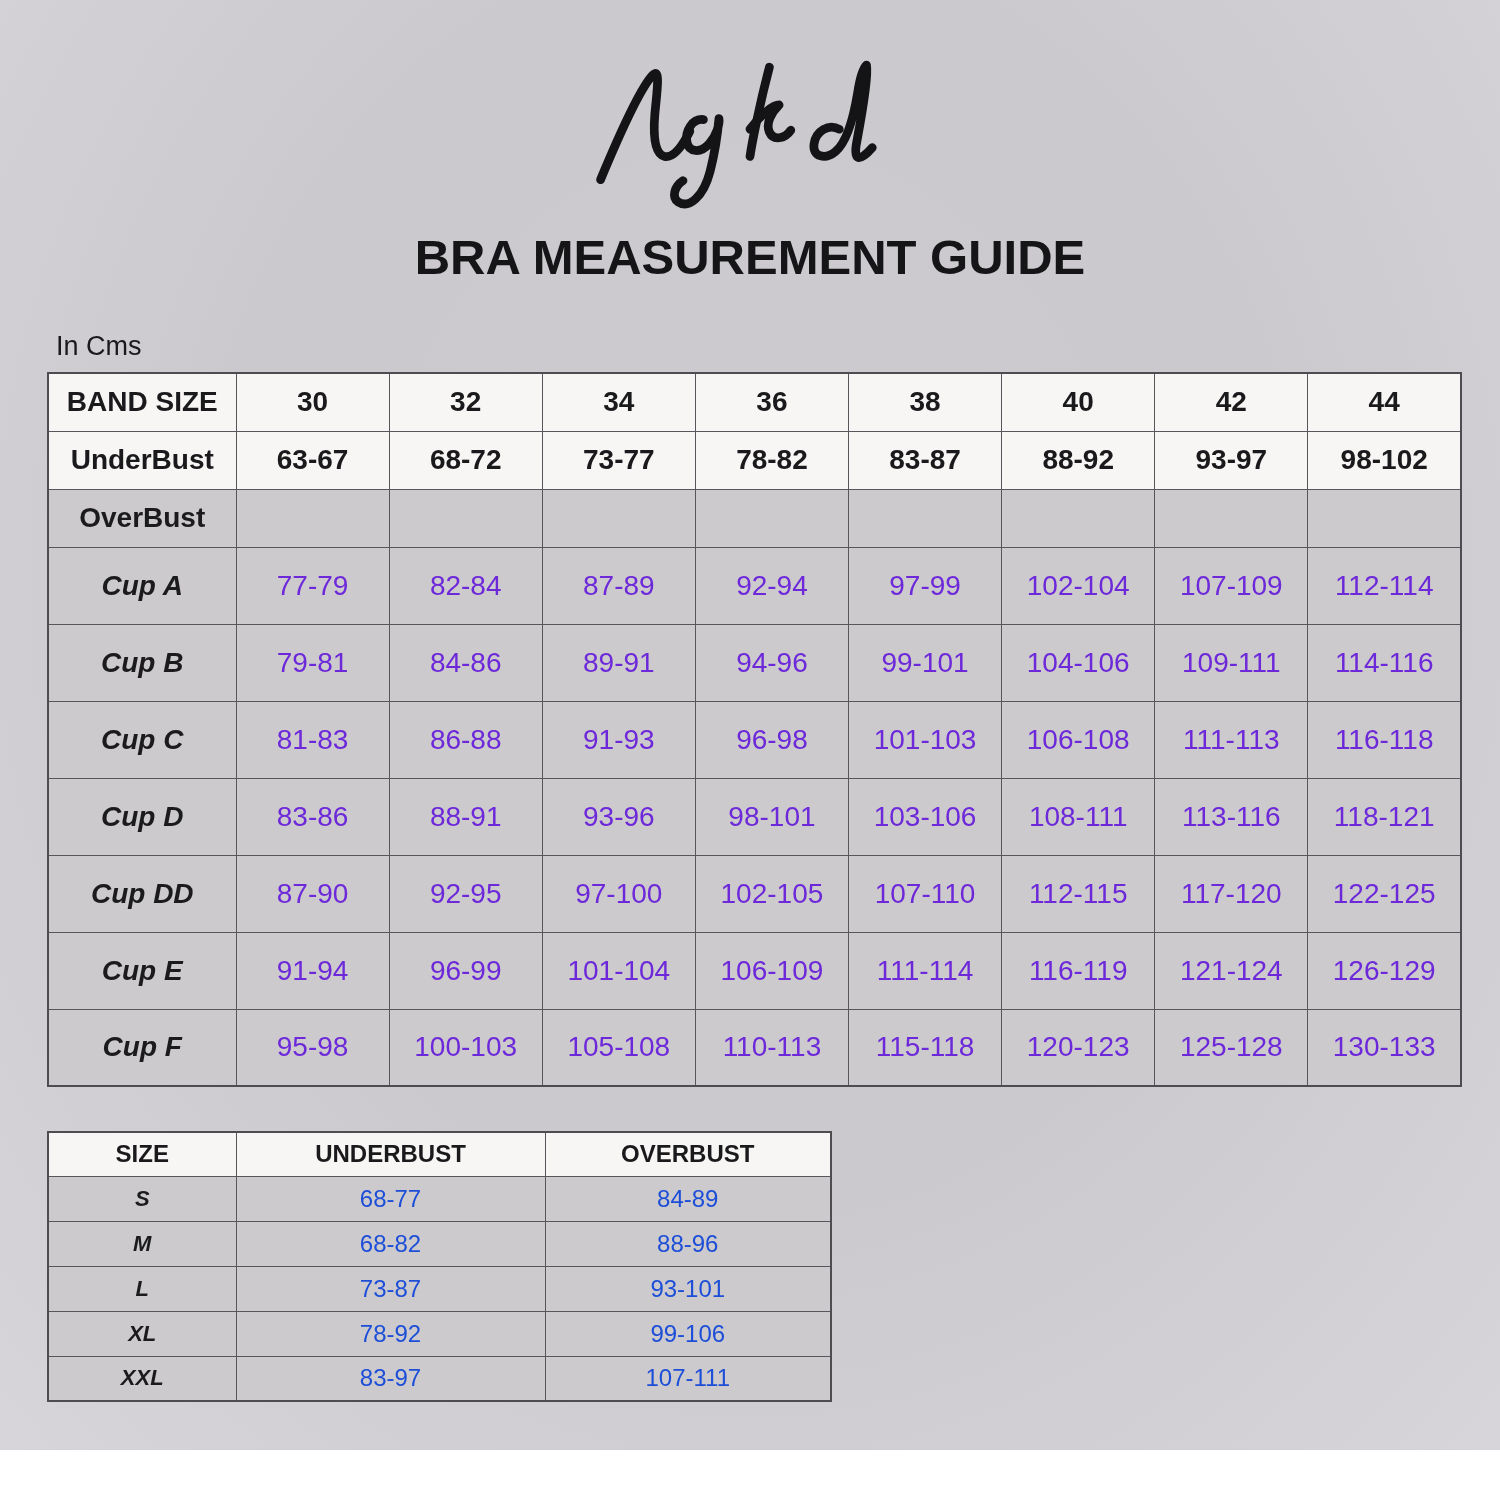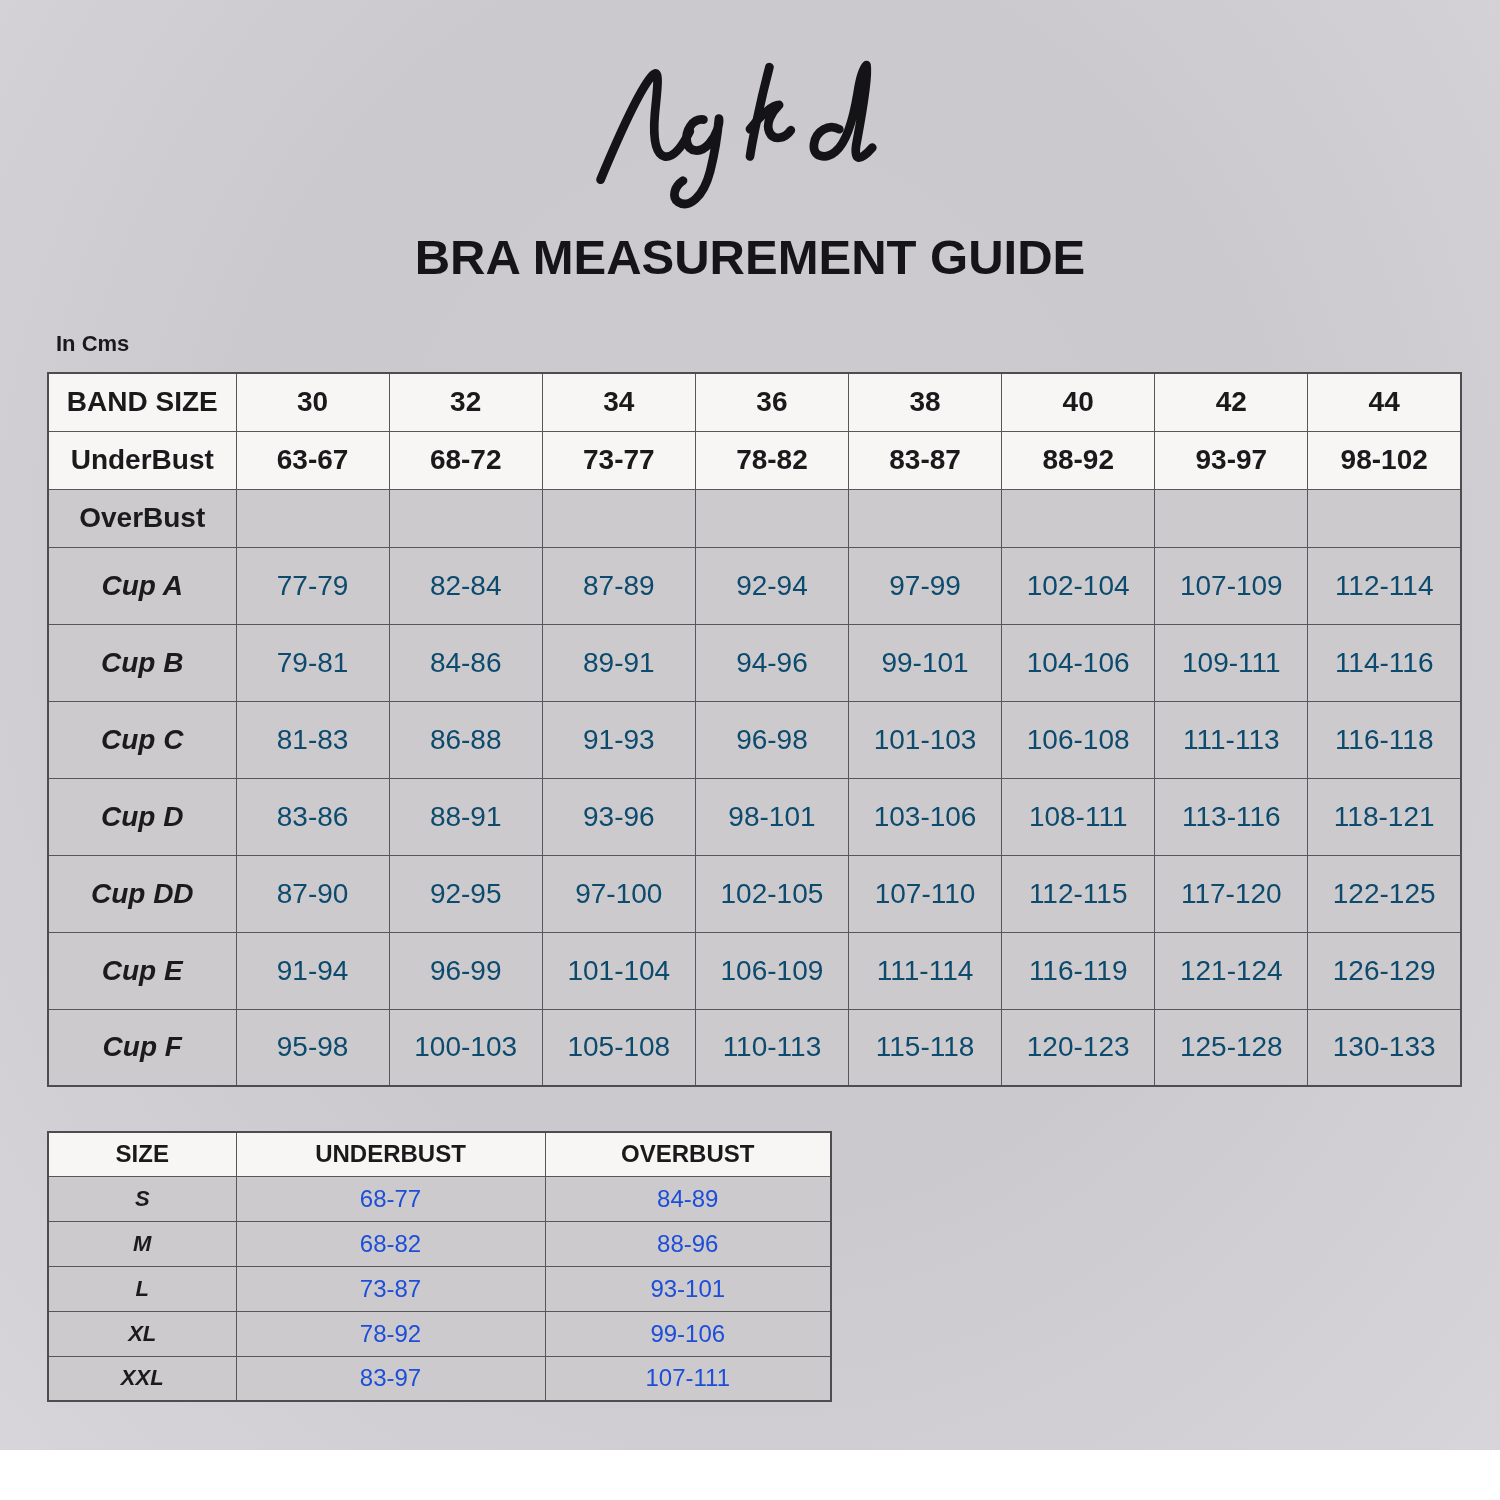--- a/index.html
+++ b/index.html
@@ -12,34 +12,34 @@
     background: radial-gradient(ellipse at 50% 40%, #cdcbcf 0%, #cbc9cd 50%, #d7d5d9 100%);
   }
   .logo-wrap { position: absolute; top: 48px; left: 0; width: 100%; display: flex; justify-content: center; }
   .logo { width: 330px; height: 178px; }
   .logo path { fill: none; stroke: #141416; stroke-width: 9; stroke-linecap: round; stroke-linejoin: round; }
   .title {
     position: absolute; top: 229px; left: 0; width: 100%;
     text-align: center; font-weight: bold; font-size: 49px;
     letter-spacing: 0px; color: #151517; white-space: nowrap;
   }
-  .units { position: absolute; top: 331px; left: 56px; font-size: 22px; font-weight: bold; color: #19191b; }
+  .units { position: absolute; top: 331px; left: 56px; font-size: 27px; font-weight: normal; color: #19191b; }
 
   table { border-collapse: collapse; table-layout: fixed; }
   td { padding: 0; overflow: hidden; vertical-align: middle; text-align: center; }
 
   .main-table { position: absolute; top: 372px; left: 47px; width: 1415px; border: 2px solid #4d4c51; }
   .main-table td { border: 1px solid #57565b; font-size: 28px; }
   tr.hrow { height: 58px; }
   tr.cuprow { height: 77px; }
   .row-white td { background: #f7f6f4; font-weight: bold; color: #1a1a1c; }
   .row-gray td  { background: #cccacd; }
   .overbust-lbl { font-weight: bold; }
   .cup-lbl { font-weight: bold; font-style: italic; }
-  .cup-val { font-weight: normal; color: #0c4a6e; }
+  .cup-val { font-weight: normal; color: #6d28d9; }
 
   .size-table { position: absolute; top: 1131px; left: 47px; width: 783px; border: 2px solid #4d4c51; }
   .size-table td { border: 1px solid #57565b; }
   tr.size-head { height: 44px; }
   tr.size-head td { background: #f7f6f4; font-weight: bold; font-size: 24px; color: #1a1a1c; }
   tr.size-row { height: 45px; }
   tr.size-row td { background: #cccacd; }
   .size-lbl { font-weight: bold; font-style: italic; font-size: 22px; }
   .size-val { font-size: 24px; color: #1d4ed8; }
 </style>

